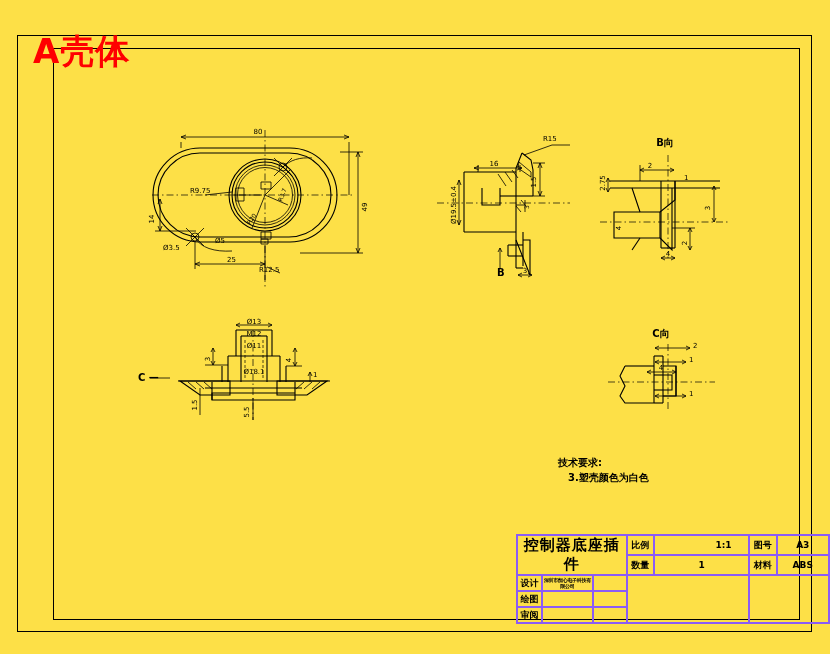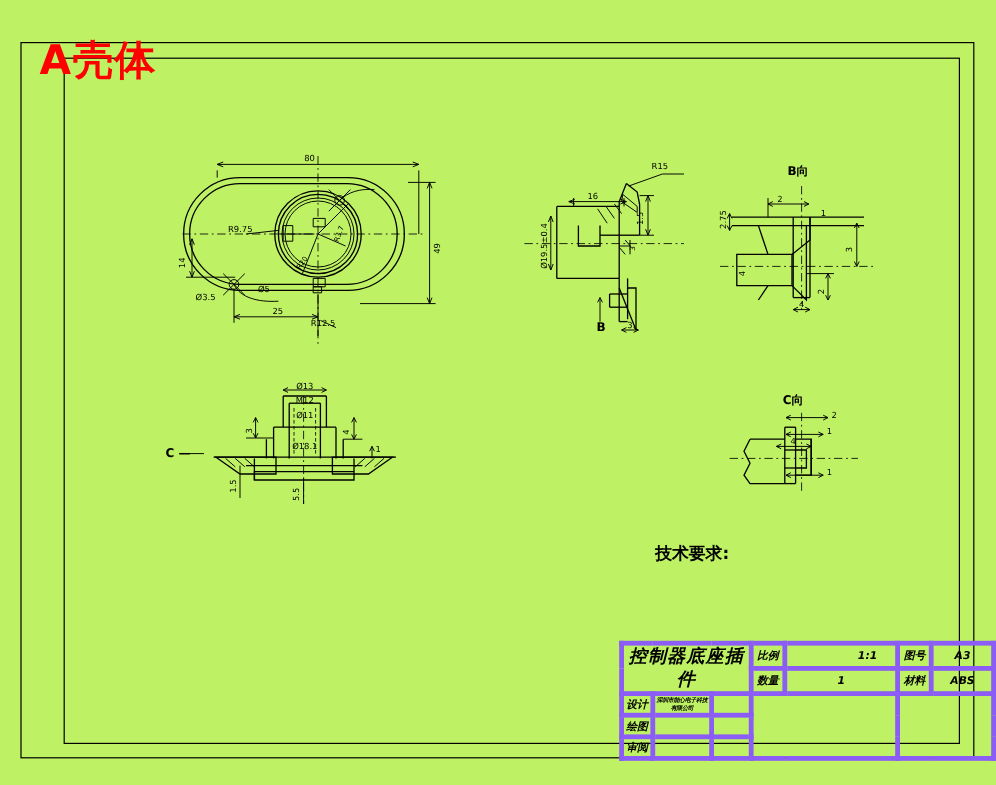--- a/index.html
+++ b/index.html
@@ -1,39 +1,39 @@
 <!DOCTYPE html>
 <html><head>
 <meta charset="utf-8">
 <style>
   html,body{margin:0;padding:0;background:#ffffff;}
   body{width:830px;height:654px;position:relative;overflow:hidden;
        font-family:"DejaVu Sans","Liberation Sans",sans-serif;color:#000;}
-  .sheet{position:absolute;left:0;top:0;width:830px;height:654px;background:#bef264;}
+  .sheet{position:absolute;left:0;top:0;width:830px;height:654px;background:#fde047;}
   .frame-outer{position:absolute;left:17px;top:35px;width:795px;height:597px;border:1.5px solid #000;box-sizing:border-box;}
   .frame-inner{position:absolute;left:53px;top:48px;width:747px;height:572px;border:1.2px solid #000;box-sizing:border-box;}
   .title-red{position:absolute;left:33px;top:34px;font-size:34px;line-height:34px;color:#ff0000;
              font-family:"DejaVu Sans","Liberation Sans",sans-serif;font-weight:700;white-space:nowrap;letter-spacing:1px;}
   svg.draw{position:absolute;left:0;top:0;width:830px;height:654px;overflow:visible;}
   svg.draw line,svg.draw path,svg.draw polyline,svg.draw circle,svg.draw ellipse,svg.draw rect{
       stroke:#000;fill:none;vector-effect:non-scaling-stroke;}
   .thin{stroke-width:0.8;}
   .med{stroke-width:1.1;}
   .dash{stroke-width:0.7;stroke-dasharray:7 3 1.5 3;}
   .hid{stroke-width:0.7;stroke-dasharray:3 2;}
   .dim-txt{font-family:"DejaVu Sans","Liberation Sans",sans-serif;font-size:7px;fill:#000;}
   .dim-txt.s{font-size:6px;}
   .view-lbl{font-family:"DejaVu Sans","Liberation Sans",sans-serif;font-size:10px;font-weight:700;fill:#000;}
   .hatch{fill:#000;}
-  .tech{position:absolute;left:546px;top:455px;width:210px;font-size:14px;line-height:15px;font-weight:700;
+  .tech{position:absolute;left:558px;top:455px;width:210px;font-size:10px;line-height:15px;font-weight:700;
         font-family:"DejaVu Sans","Liberation Sans",sans-serif;color:#000;}
   .tech div{white-space:normal;}
   .tb{position:absolute;left:516px;top:534px;border-collapse:collapse;}
-  .tb td{border:4px solid #8b5cf6;font-size:9px;text-align:center;font-weight:700;padding:0;
-         font-family:"DejaVu Sans","Liberation Sans",sans-serif;color:#000;font-style:italic;}
+  .tb td{border:2px solid #8b5cf6;font-size:9px;text-align:center;font-weight:700;padding:0;
+         font-family:"DejaVu Sans","Liberation Sans",sans-serif;color:#000;}
   .tb td.name{font-size:15px;font-weight:700;letter-spacing:1px;}
   .tb td.tiny{font-size:5px;letter-spacing:-0.3px;font-weight:700;}
 </style>
 </head>
 <body>
 
 <div class="sheet">
 
   <div class="frame-outer"></div>
   <div class="frame-inner"></div>
@@ -367,20 +367,21 @@
       <text class="dim-txt" x="693" y="348">2</text>
       <text class="dim-txt" x="689" y="362">1</text>
       <text class="dim-txt" x="661" y="370" text-anchor="middle">4</text>
       <text class="dim-txt" x="689" y="396">1</text>
     </g>
 
   </svg>
 
   <div class="tech">
     <div>技术要求:</div>
+    <div style="padding-left:10px">3.塑壳颜色为白色</div>
   </div>
 
   <table class="tb">
     <tbody>
         <tr>
       <td class="name" rowspan="2" colspan="3" style="width:150px;height:26px;">控制器底座插件</td>
       <td style="width:34px;height:13px;margin-left:16px;">比例</td>
       <td style="width:66px;padding-left:44px;">1:1</td>
       <td style="width:34px;text-align:center;">图号</td>
       <td style="width:66px;">A3</td>

